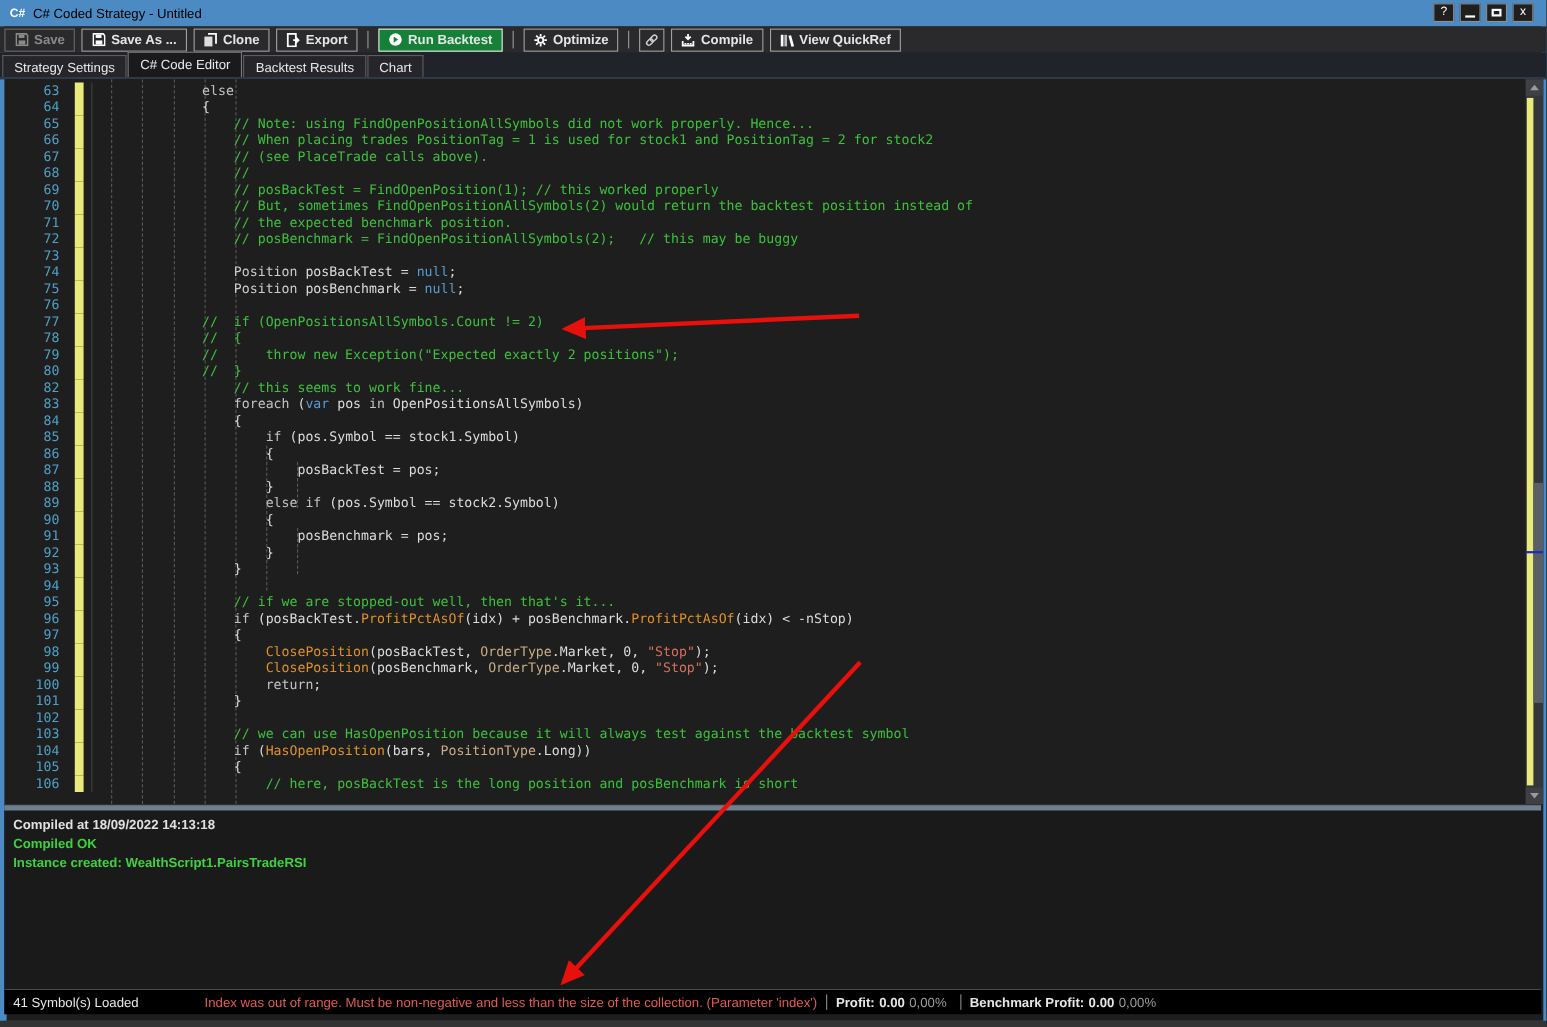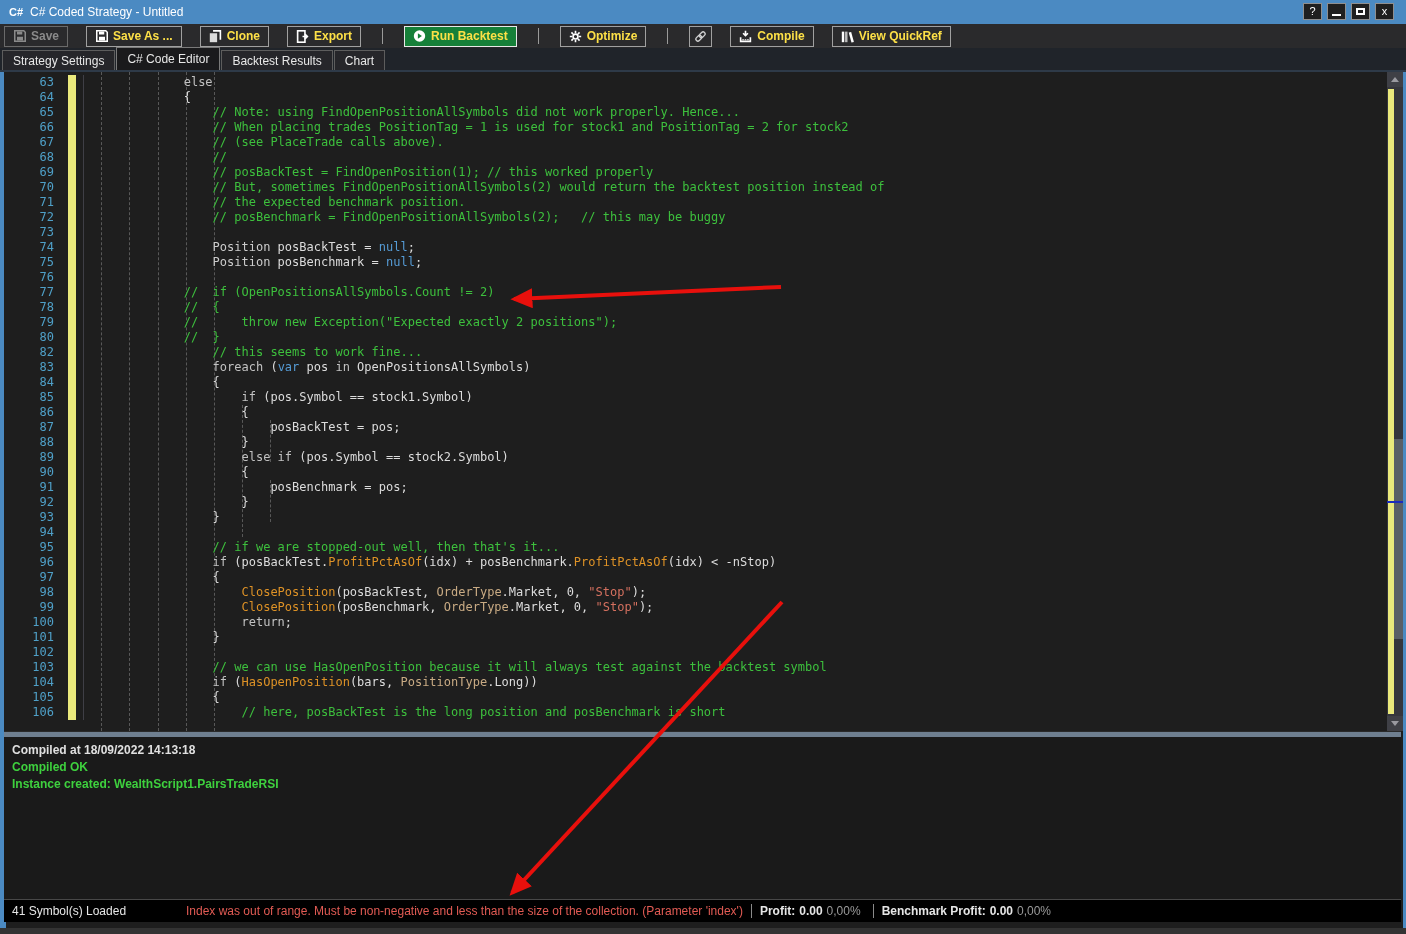--- a/index.html
+++ b/index.html
@@ -9,31 +9,31 @@
   
   #win{position:absolute;left:0;top:0;width:1406px;height:928px;
        border-left:4px solid var(--titlebar-blue);
        border-right:5px solid var(--titlebar-blue);
        border-bottom:6px solid var(--titlebar-blue);
        background:#1e1e1e;}
   .titlebar{position:absolute;left:-4px;top:0;width:1406px;height:24px;
             background:var(--titlebar-blue);display:flex;align-items:center;}
   .title-icon{width:16px;height:16px;margin:0 6px 0 8px;font-weight:bold;font-size:11px;
               color:#fff;display:flex;align-items:center;justify-content:center;}
-  .title-text{font-size:12px;color:#ffffff;}
+  .title-text{font-size:12px;color:#000000;}
   .winbtns{position:absolute;right:12px;top:3px;display:flex;gap:5px;}
   .winbtn{width:19px;height:17px;background:#1f1f1f;border:1px solid #8f8f8f;
           color:#fff;font-size:11px;display:flex;align-items:center;justify-content:center;line-height:1;}
   .winbtn .minbar{width:9px;height:2px;background:#fff;margin-top:7px;}
   .winbtn .maxrect{width:9px;height:7px;border:2px solid #fff;}
   
   .toolbar{position:absolute;left:-4px;top:24px;width:1406px;height:24px;background:#2a2a2c;
-           display:flex;align-items:center;padding-left:4px;gap:18px;}
+           display:flex;align-items:center;padding-left:4px;gap:6px;}
   .tbtn{height:21px;display:flex;align-items:center;gap:5px;padding:0 8px;
-        background:#2a2a2c;border:1px solid #a0a0a0;color:#fde047;font-size:12px;font-weight:600;
+        background:#2a2a2c;border:1px solid #a0a0a0;color:#e5e5e5;font-size:12px;font-weight:600;
         white-space:nowrap;}
   .tbtn.disabled{color:#8a8a8a;border-color:#6a6a6a;}
   .tbtn.accent{background:var(--accent-green);border-color:#e8e8e8;}
   .tbtn.square{padding:0 4px;}
   .tsep{width:1px;height:16px;background:#9a9a9a;margin:0 3px;}
   .icon{display:inline-flex;width:13px;height:13px;align-items:center;justify-content:center;}
   .icon svg{display:block;}
   
   .tabbar{position:absolute;left:-4px;top:48px;width:1406px;height:24px;background:#20242a;
           border-bottom:2px solid #2e3a48;display:flex;align-items:flex-end;padding-left:2px;}

